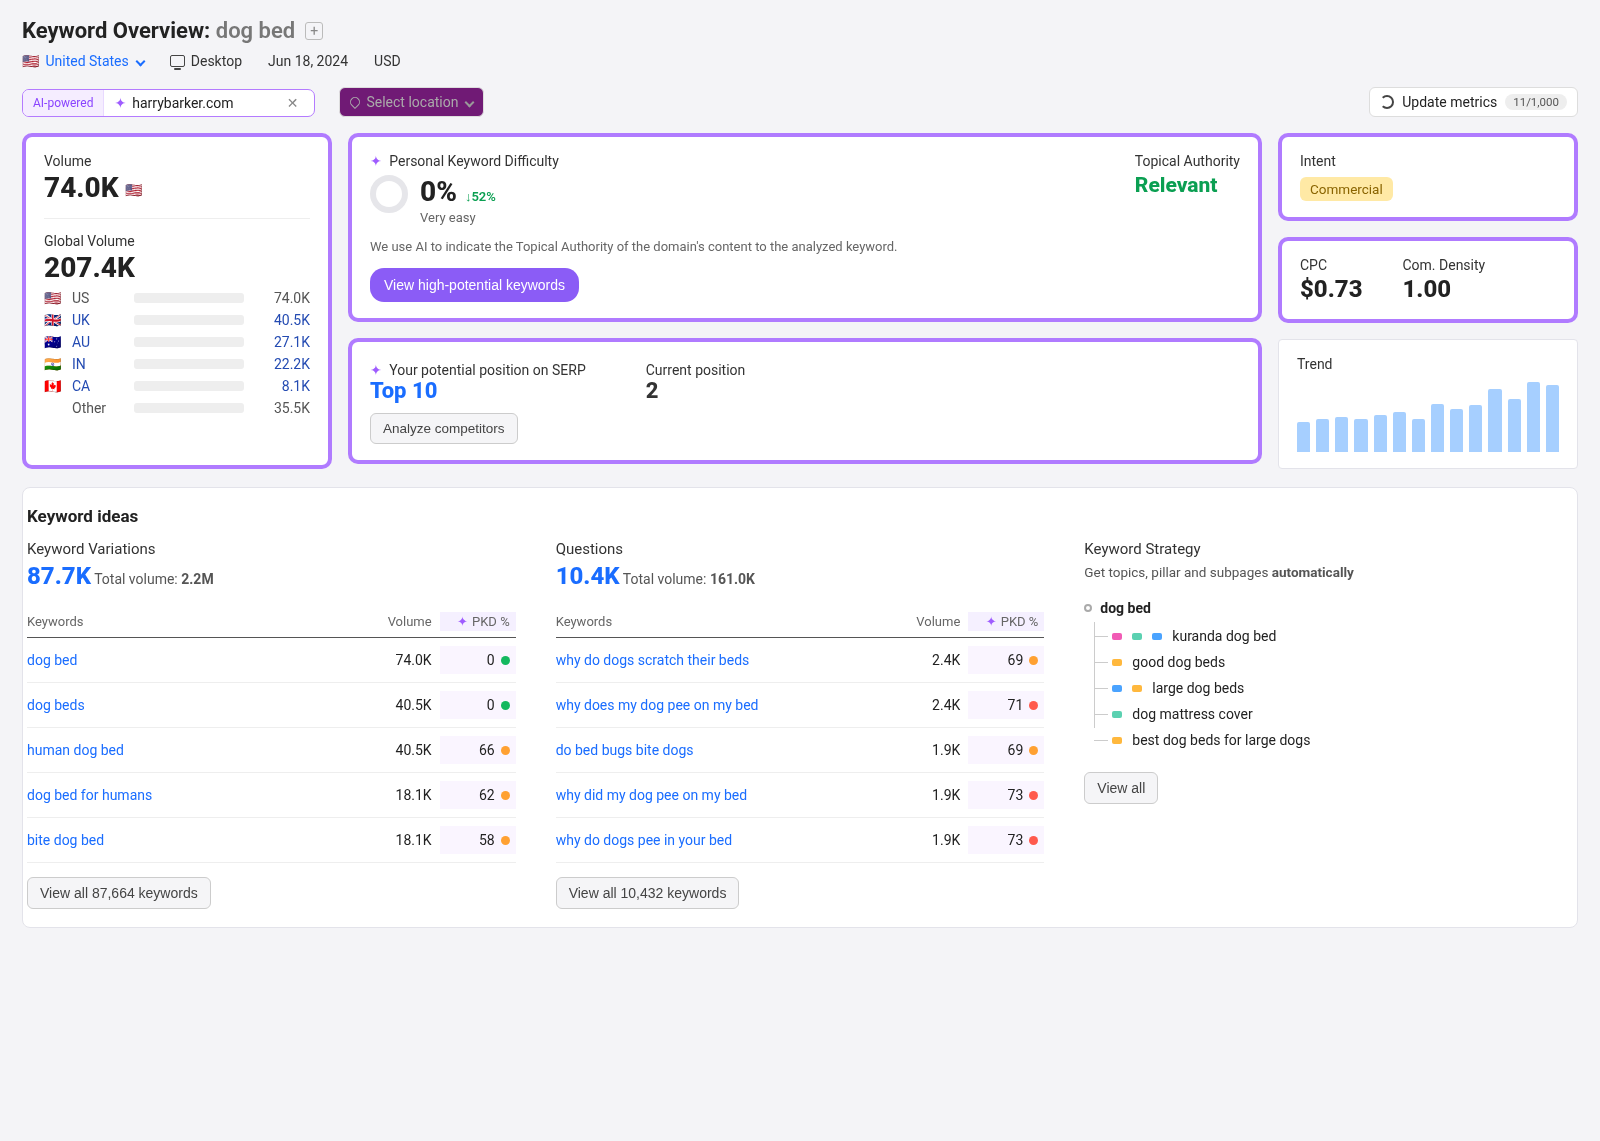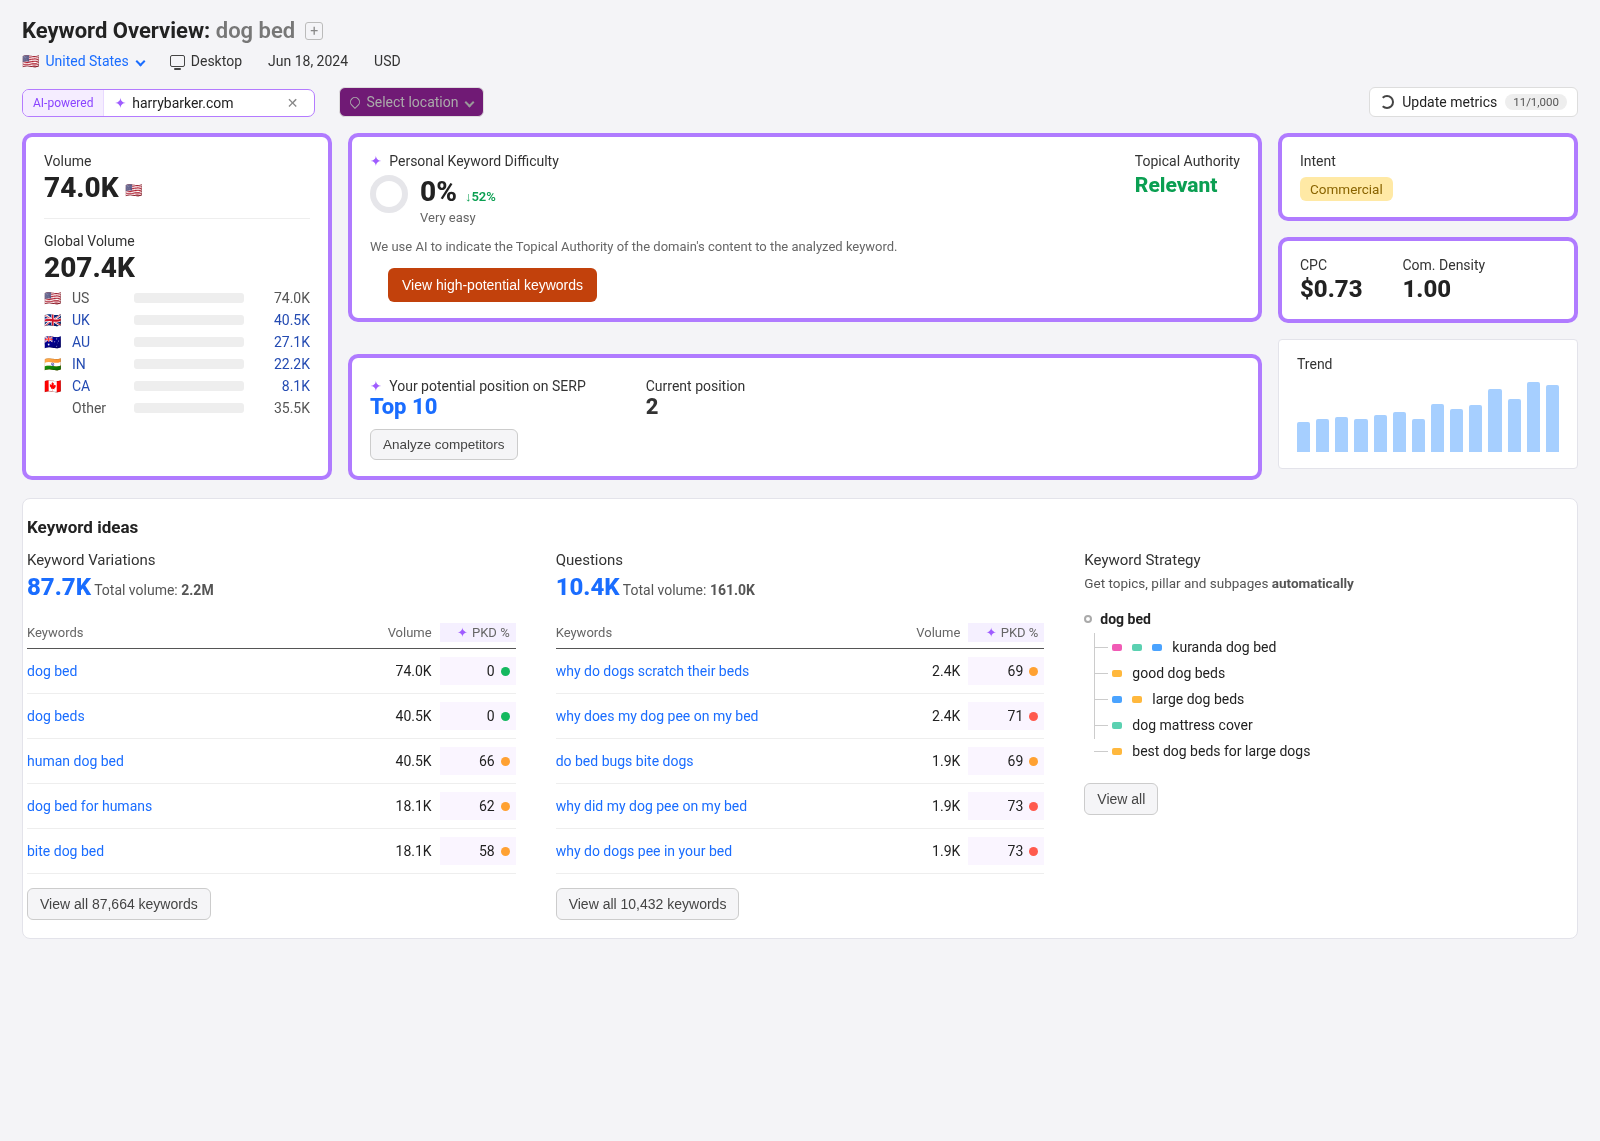--- a/index.html
+++ b/index.html
@@ -34,31 +34,31 @@
   .label-sm { font-size:14px; color:#333; }
   .big { font-size:28px; font-weight:800; margin-top:2px;}
   .hr { border-top:1px solid #eee; margin:14px 0;}
   .gv-row { display:flex; align-items:center; gap:8px; margin:6px 0; font-size:14px;}
   .gv-cc { width:20px; }
   .gv-name { width:46px; color:#244bb2;}
   .bar-bg { flex:1; height:10px; background:#eee; border-radius:3px; overflow:hidden; margin:0 8px;}
   .bar-fill { height:100%; background:#2f77f3;}
   .gv-val { width:50px; text-align:right; color:#244bb2; }
   .gv-val.muted { color:#555; }
-  .col-mid { display:flex; flex-direction:column; gap:32px;}
+  .col-mid { display:flex; flex-direction:column; gap:16px;}
   .pkd-row { display:flex; gap:40px;}
   .pkd-left { display:flex; gap:12px; align-items:flex-start;}
   .ai-icon { color:#9f5cff; font-size:14px; margin-right:4px;}
   .donut { width:38px; height:38px; border:6px solid #e6e6ea; border-radius:50%; }
   .pkd-pct { font-size:28px; font-weight:800; display:flex; align-items:baseline; gap:8px;}
   .delta { color:#0b9f52; font-size:13px; font-weight:600;}
   .very-easy { color:#666; font-size:13px; margin-top:2px;}
   .topical { color:#0b9f52; font-size:21px; font-weight:800; margin-top:4px;}
   .note { color:#666; font-size:13px; margin:14px 0;}
-  .cta { background:#c2410c; color:#fff; border:none; border-radius:6px; padding:9px 14px; font-size:14px; cursor:pointer;margin-left:18px;}
+  .cta { background:#8b5cf6; color:#fff; border:none; border-radius:14px; padding:9px 14px; font-size:14px; cursor:pointer;}
   .link-big { color:#1a6dff; font-size:22px; font-weight:800; cursor:pointer;}
   .btn-outline { border:1px solid #ccc; background:#f5f5f7; border-radius:6px; padding:7px 12px; cursor:pointer; color:#444; font-size:13.5px;}
   .serp-row { display:flex; gap:60px; margin-top:4px; margin-bottom:10px;}
   .pos-big { font-size:22px; font-weight:800; color:#333;}
   .right-col { display:flex; flex-direction:column; gap:16px;}
   .intent-pill { background:#ffe9a5; color:#8a6400; border-radius:6px; padding:4px 10px; font-size:13.5px; display:inline-block; margin-top:8px;}
   .cpc-row { display:flex; gap:40px;}
   .trend-bars { display:flex; align-items:flex-end; gap:6px; height:70px; margin-top:10px;}
   .tb { width:14px; background:#a6cfff; border-radius:2px 2px 0 0;}
   .ideas-card { background:#fff; border:1px solid #e3e3ea; border-radius:8px; padding:18px 4px; margin-top:18px;}

